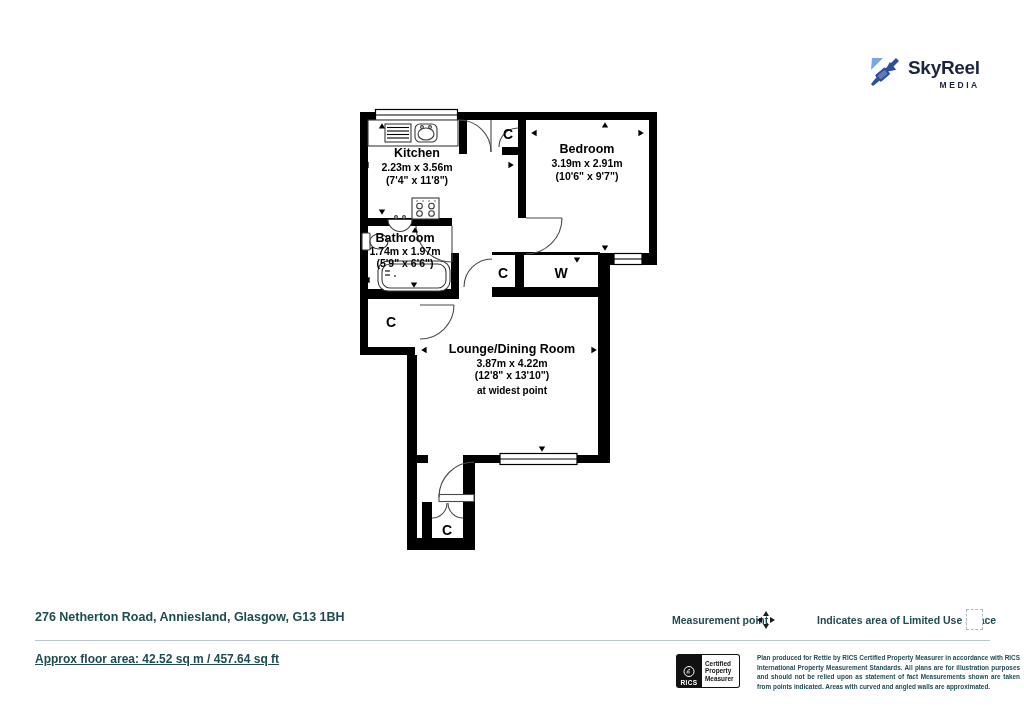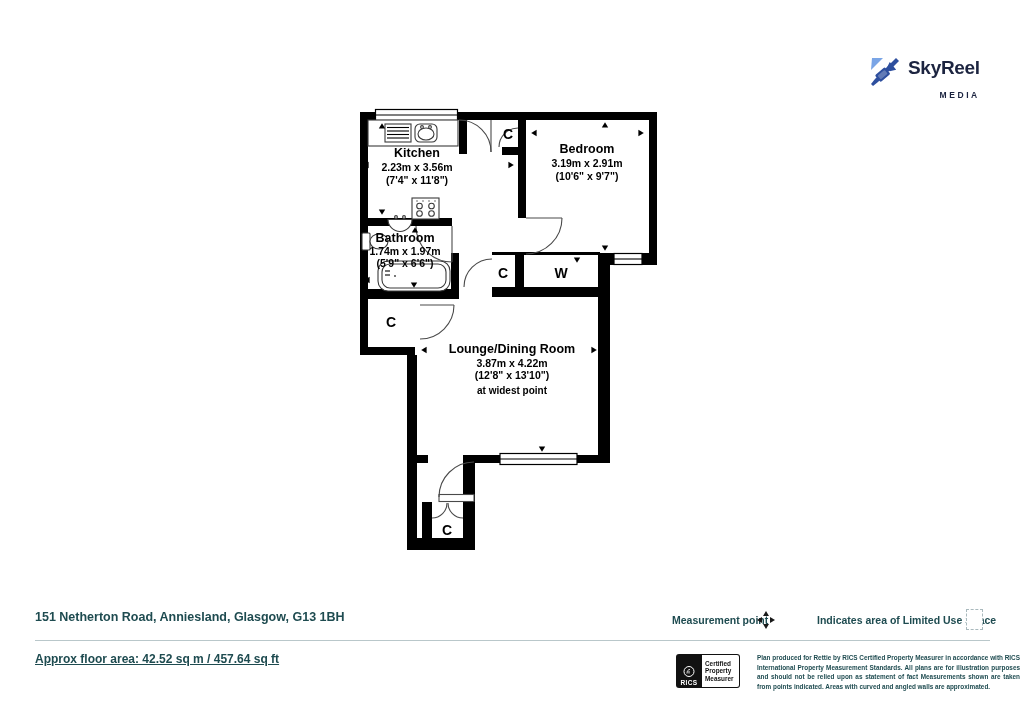--- a/index.html
+++ b/index.html
@@ -7,21 +7,21 @@
   body { font-family:"Liberation Sans", sans-serif; }
   .page {
     position:relative; width:1024px; height:724px; background:#ffffff;
     overflow:hidden;
     border-radius:14px;
   }
   
   .logo { position:absolute; top:57px; left:870px; display:flex; align-items:flex-start; gap:8px; }
   .logo-text { display:flex; flex-direction:column; align-items:flex-end; }
   .logo-brand { font-size:19px; font-weight:800; color:#1c2440; letter-spacing:-0.3px; line-height:22px; }
-  .logo-sub { font-size:8.5px; font-weight:700; color:#1c2440; letter-spacing:2.6px; line-height:10px; margin-top:11px; }
+  .logo-sub { font-size:8.5px; font-weight:700; color:#1c2440; letter-spacing:2.6px; line-height:10px; margin-top:1px; }
   
   .plan { position:absolute; left:355px; top:95px; width:310px; height:462px; }
   .plan text { font-family:"Liberation Sans", sans-serif; font-weight:bold; fill:#000; }
   .room-name { font-size:12.5px; }
   .room-dim { font-size:10.5px; }
   .room-note { font-size:10px; }
   .closet-label { font-size:14px; }
   .wall { fill:#000; }
   .door { fill:none; stroke:#4a4a4a; stroke-width:1.1; }
   .leaf { fill:#fff; stroke:#4a4a4a; stroke-width:1.1; }
@@ -222,21 +222,21 @@
       <text class="room-note" x="157" y="299">at widest point</text>
 
       <text class="closet-label" x="153" y="44">C</text>
       <text class="closet-label" x="148" y="183">C</text>
       <text class="closet-label" x="206" y="183">W</text>
       <text class="closet-label" x="36" y="232">C</text>
       <text class="closet-label" x="92" y="440">C</text>
     </g>
   </svg>
 
-  <div class="address">151 Netherton Road, Anniesland, Glasgow, G13 1BH</div>
+  <div class="address">276 Netherton Road, Anniesland, Glasgow, G13 1BH</div>
 
   <div class="legend-measure">Measurement point</div>
   <svg class="measure-icon" width="20" height="20" viewBox="0 0 20 20" fill="#1a1a1a">
     <polygon points="7,6 13,6 10,1"></polygon>
     <polygon points="7,14 13,14 10,19"></polygon>
     <polygon points="6,7 6,13 1,10"></polygon>
     <polygon points="14,7 14,13 19,10"></polygon>
   </svg>
   <div class="legend-limited">Indicates area of Limited Use Space</div>
   <div class="limited-box"></div>

